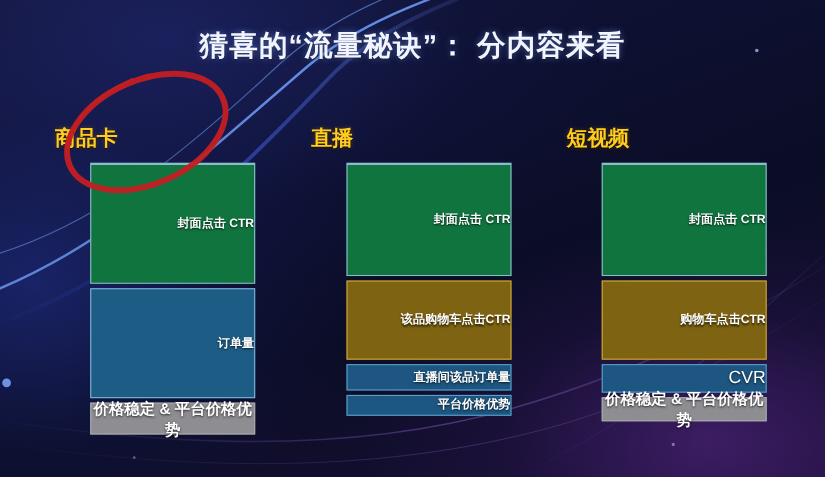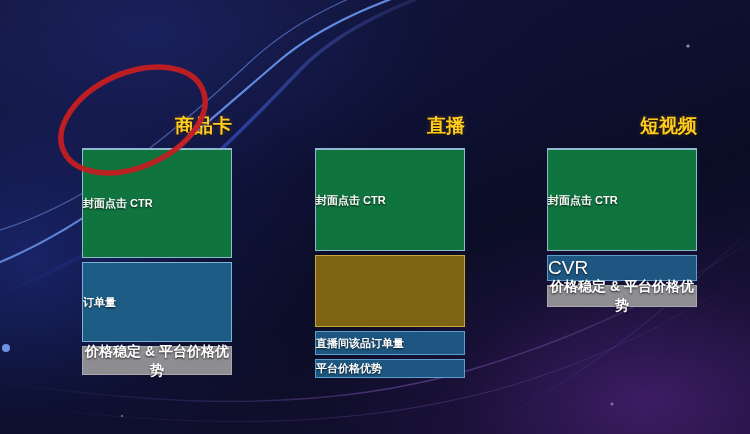--- a/index.html
+++ b/index.html
@@ -47,39 +47,39 @@
   
   .col {
     position: absolute;
     top: 113px;
   }
   .col-head {
     position: absolute;
     top: 0;
     left: 0;
     width: 100%;
-    text-align: right;
+    text-align: left;
     font-size: 19px;
     font-weight: bold;
     color: #ffcc1f;
     text-shadow: 0 1px 2px rgba(0,0,0,0.85), 0 0 4px rgba(255,170,0,0.35);
     white-space: nowrap;
   }
   .stack {
     position: absolute;
     top: 35px;
     left: 0;
     width: 100%;
   }
 
   .box {
     box-sizing: border-box;
     display: flex;
     align-items: center;
-    justify-content: flex-start;
+    justify-content: flex-end;
     text-align: center;
     color: #ffffff;
     font-size: 11px;
     font-weight: bold;
     line-height: 1.35;
     text-shadow: 0 1px 2px rgba(0,0,0,0.75);
     margin-bottom: 4px;
     margin-left: 32px;
   }
   .box:last-child { margin-bottom: 0; }
@@ -138,62 +138,67 @@
     <path d="M -20 236 C 80 210 160 146 250 62 C 310 6 380 -14 440 -34" stroke="url(#swoosh1)" stroke-width="1.1" fill="none" opacity="0.65"></path>
     <path d="M -20 380 C 120 400 300 420 470 370 C 600 332 690 280 770 230" stroke="url(#swoosh3)" stroke-width="1.4" fill="none" opacity="0.7"></path>
     <path d="M -20 400 C 140 424 330 438 510 386 C 630 350 710 300 780 250" stroke="url(#swoosh3)" stroke-width="0.9" fill="none" opacity="0.5"></path>
     <path d="M 470 434 C 540 400 620 350 700 276 C 730 248 750 230 768 216" stroke="url(#swoosh2)" stroke-width="1" fill="none" opacity="0.5"></path>
     <circle cx="6" cy="348" r="4" fill="#7fa8ff" opacity="0.85"></circle>
     <circle cx="688" cy="46" r="1.6" fill="#b9cdff" opacity="0.7"></circle>
     <circle cx="612" cy="404" r="1.4" fill="#c4a9ff" opacity="0.6"></circle>
     <circle cx="122" cy="416" r="1.2" fill="#9fb8ff" opacity="0.5"></circle>
   </svg>
 
+  <div class="title">猜喜的“流量秘诀”： 分内容来看</div>
 
   <div class="col" id="col-1" style="left:50px; width:182px;">
     <div class="col-head">商品卡</div>
     <div class="stack">
       <div class="box green" style="height:110px;">
         <span>封面点击 CTR</span>
       </div>
-      <div class="box blue" style="height:80px;">
+      <div class="box blue" style="height:100px;">
         <span>订单量</span>
       </div>
       <div class="box gray" style="height:29px;">
         <span>价格稳定 &amp; 平台价格优势</span>
       </div>
     </div>
   </div>
 
   <div class="col" id="col-2" style="left:283px; width:182px;">
     <div class="col-head">直播</div>
     <div class="stack">
       <div class="box green" style="height:103px;">
         <span>封面点击 CTR</span>
       </div>
       <div class="box gold" style="height:72px;">
         <span>
+          <span class="two-line">该品购物车点击CTR</span>
         </span>
       </div>
       <div class="box blue-thin" style="height:24px;">
         <span>直播间该品订单量</span>
       </div>
       <div class="box blue-thin" style="height:19px;">
         <span>平台价格优势</span>
       </div>
     </div>
   </div>
 
   <div class="col" id="col-3" style="left:515px; width:182px;">
     <div class="col-head">短视频</div>
     <div class="stack">
       <div class="box green" style="height:103px;">
         <span>封面点击 CTR</span>
       </div>
-      <div class="box blue-thin" style="height:26px; font-size:19px; font-weight:normal;">
+      <div class="box gold" style="height:72px;">
+        <span>购物车点击CTR</span>
+      </div>
+      <div class="box blue-thin" style="height:26px; font-size:16px; font-weight:normal;">
         <span>CVR</span>
       </div>
       <div class="box gray" style="height:22px;">
         <span>价格稳定 &amp; 平台价格优势</span>
       </div>
     </div>
   </div>
 
   <svg class="bg-svg" viewBox="0 0 750 434" style="z-index:5;">
     <g transform="translate(133,120) rotate(-24)">

